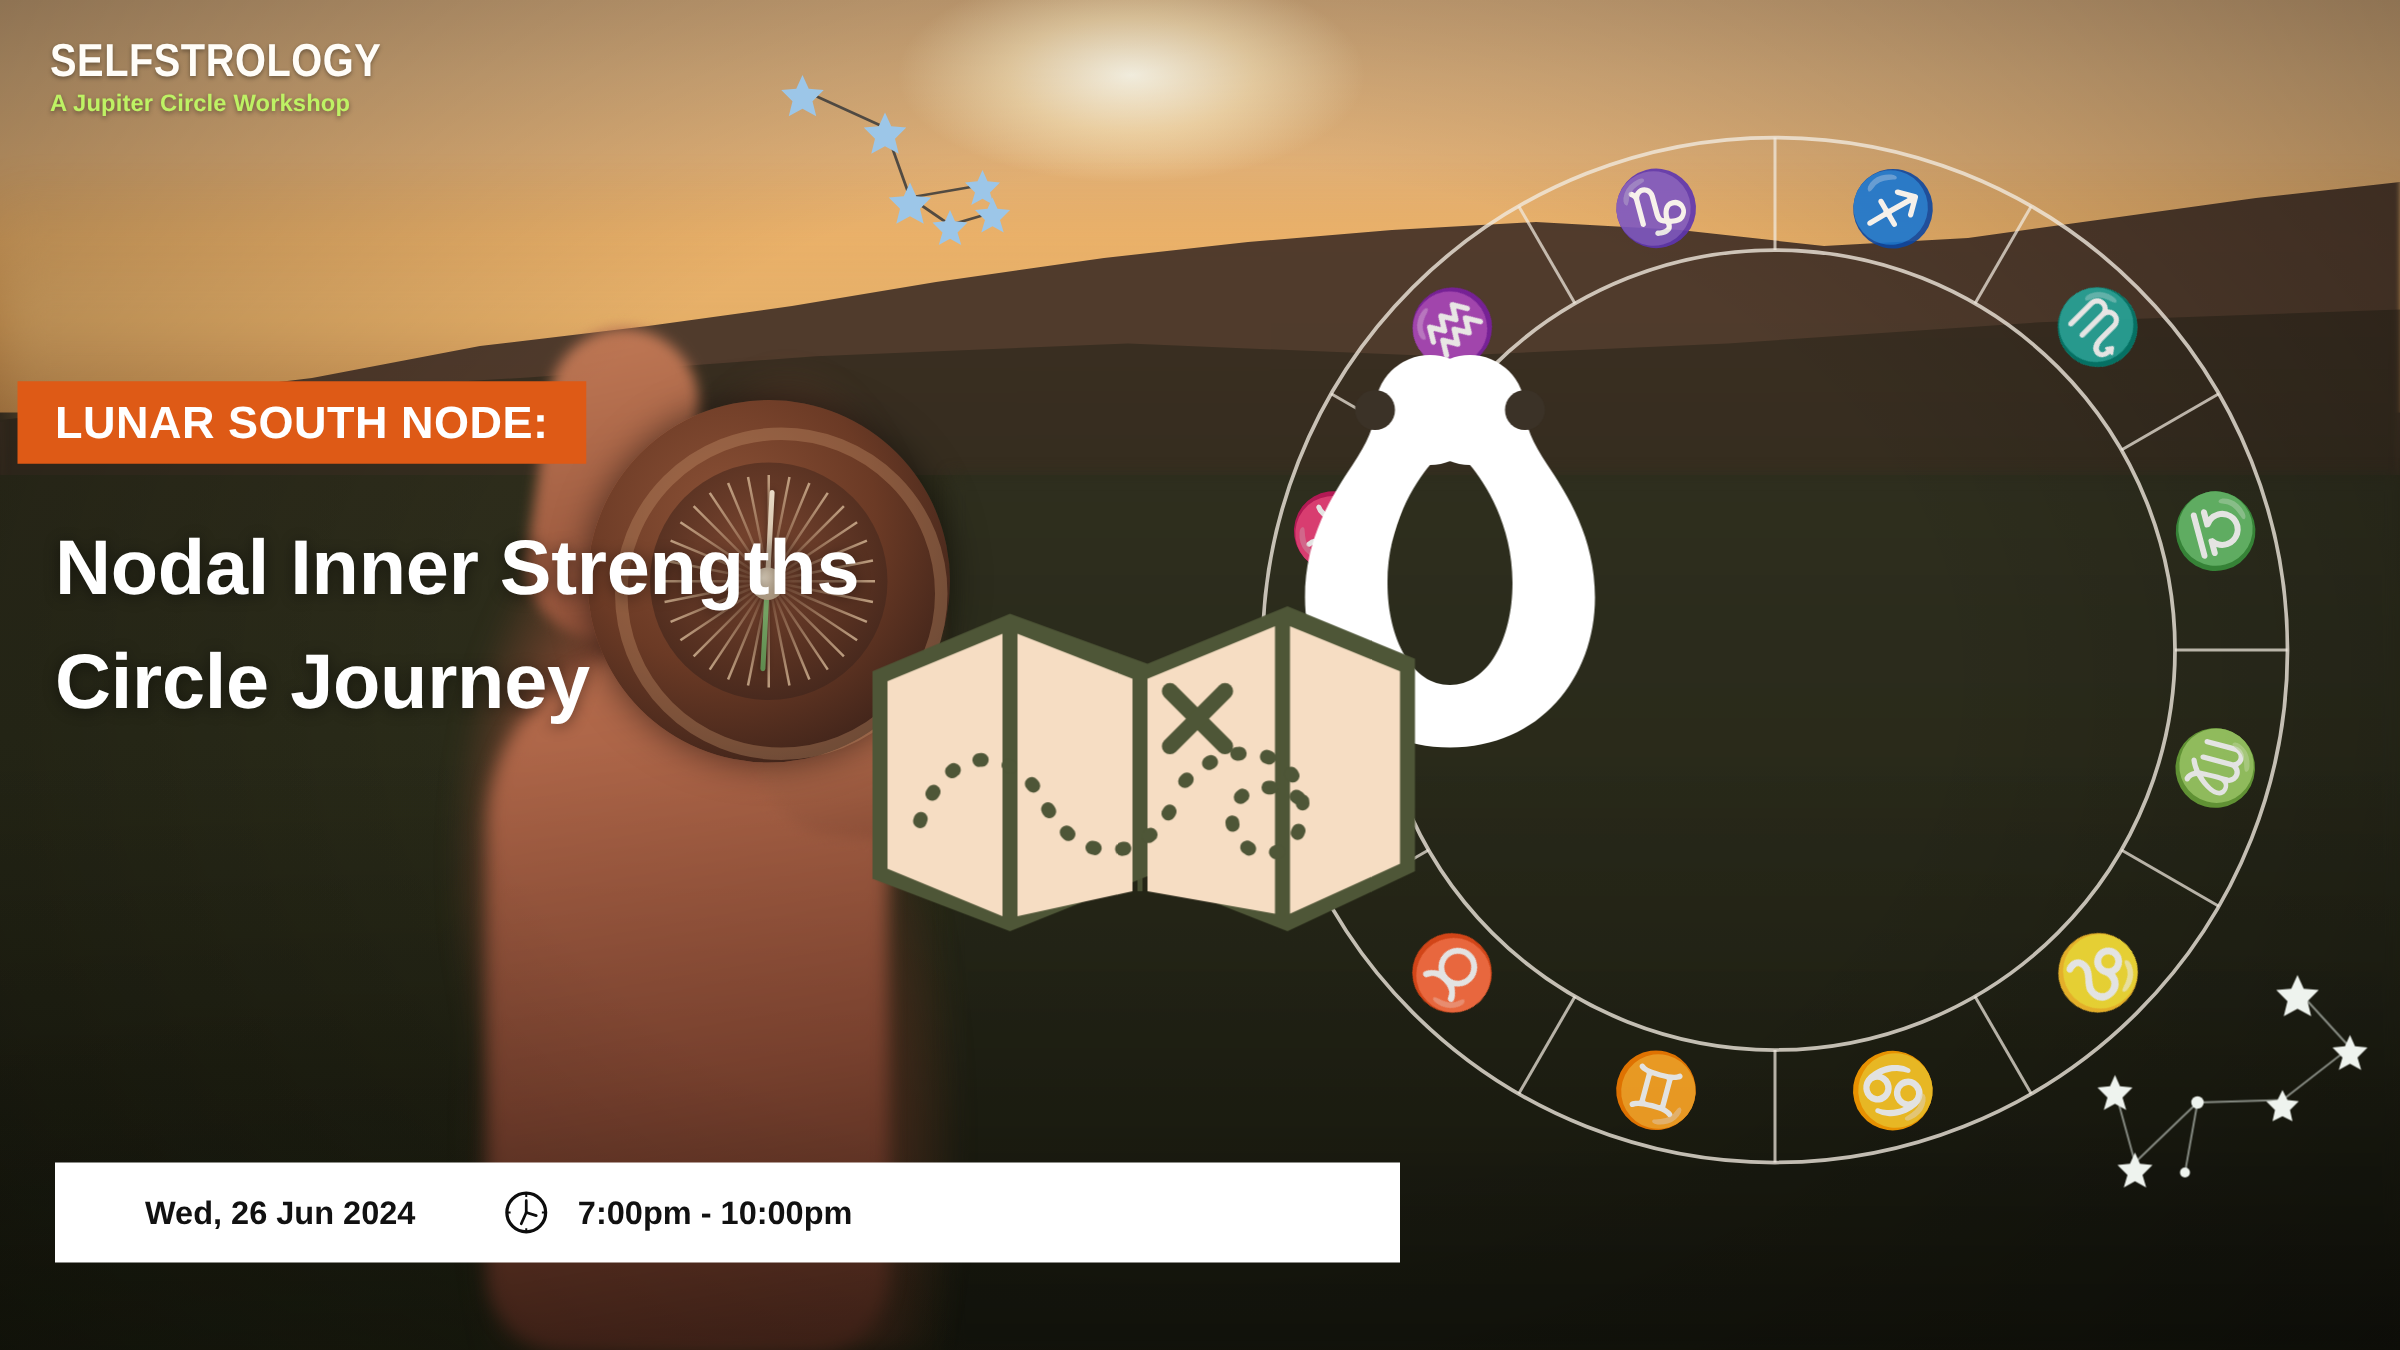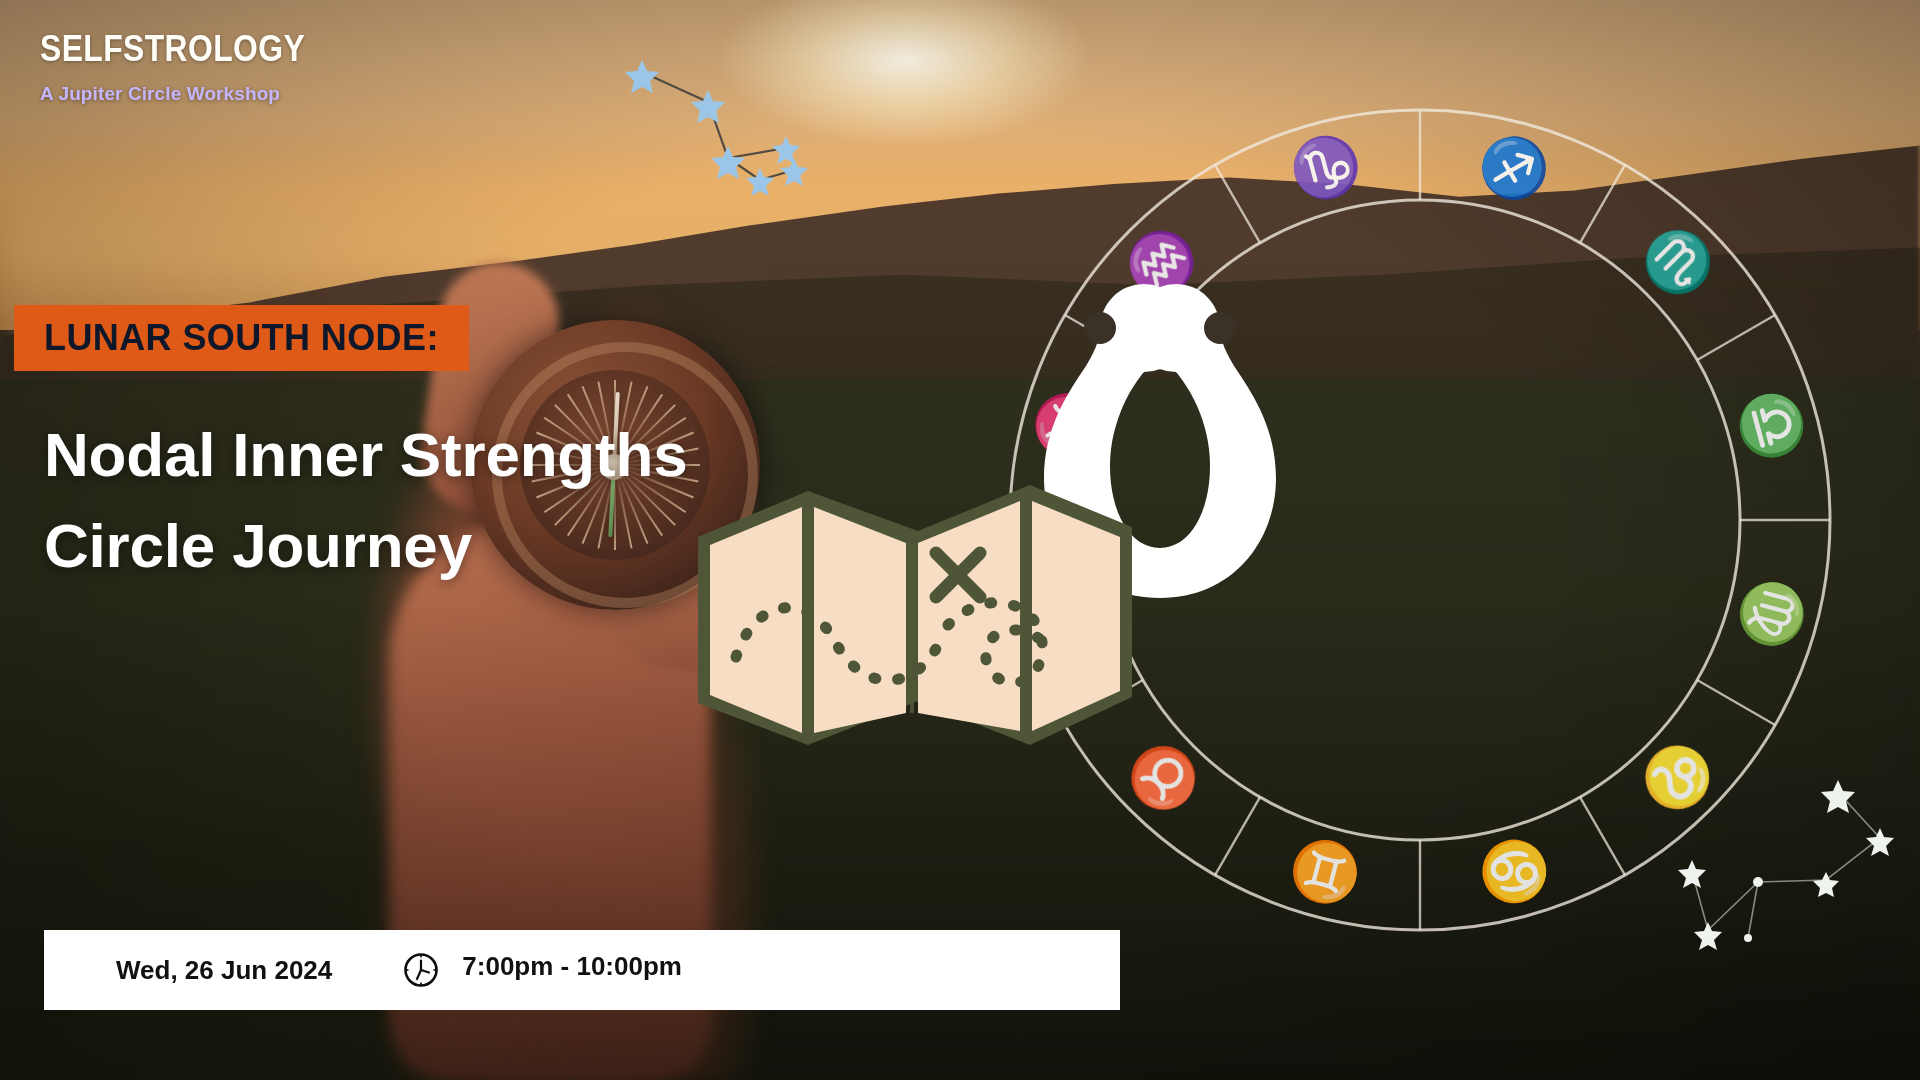--- a/index.html
+++ b/index.html
@@ -125,49 +125,49 @@
 
   
   .logo{position:absolute;left:40px;top:28px;}
   .logo-title{
     font-size:37px;font-weight:700;letter-spacing:.5px;color:#fffdf8;
     font-family:"Liberation Sans Narrow","Liberation Sans",sans-serif;
     transform:scaleX(.86);transform-origin:left center;
     text-shadow:0 1px 4px rgba(0,0,0,.35);
   }
   .logo-sub{
-    margin-top:13px;font-size:19px;font-weight:700;color:#c4b5fd;letter-spacing:.1px;
+    margin-top:3px;font-size:19px;font-weight:700;color:#bef264;letter-spacing:.1px;
     text-shadow:0 1px 4px rgba(0,0,0,.4);
   }
 
   
   .eyebrow{
     position:absolute;left:14px;top:305px;height:66px;
     padding:0 30px 0 30px;display:flex;align-items:center;
     background:#de5a16;
   }
   .eyebrow-text{
-    font-size:36px;font-weight:700;color:#0f172a;letter-spacing:.4px;
+    font-size:36px;font-weight:700;color:#ffffff;letter-spacing:.4px;
   }
 
   
   .headline{
     position:absolute;left:44px;top:410px;width:840px;
     color:#ffffff;font-size:62px;line-height:1.46;font-weight:700;
     letter-spacing:-.2px;
     text-shadow:0 2px 12px rgba(0,0,0,.45);
   }
   .headline div{white-space:nowrap;}
 
   
   .infobar{
     position:absolute;left:44px;top:930px;width:1076px;height:80px;
     background:#ffffff;display:flex;align-items:center;
   }
-  .info-item{display:flex;}
+  .info-item{display:flex;align-items:center;}
   .info-text{font-size:26px;font-weight:700;color:#111111;white-space:nowrap;}
   .ico{display:inline-flex;align-items:center;justify-content:center;}
   .gap-a{width:70px;}
   .gap-b{width:22px;}
   .gap-c{width:44px;}
   .gap-d{width:22px;}
   .pad-l{width:72px;}
 </style>
 </head>
 <body>

